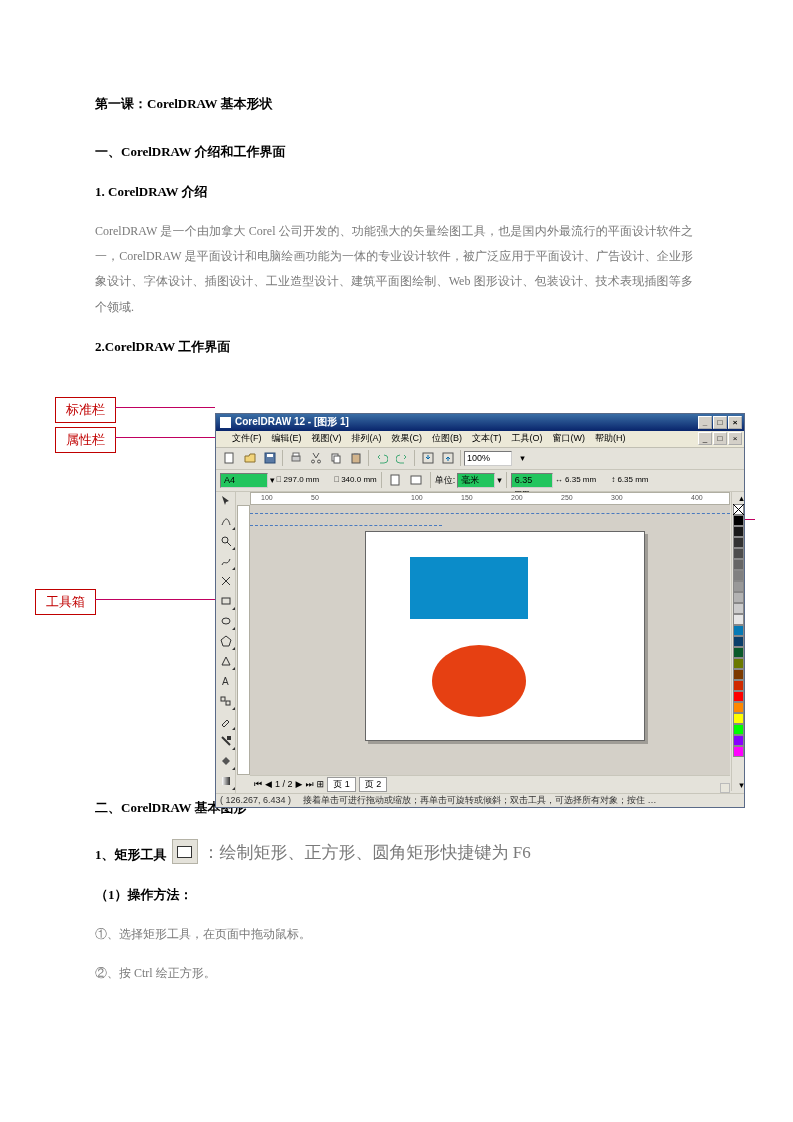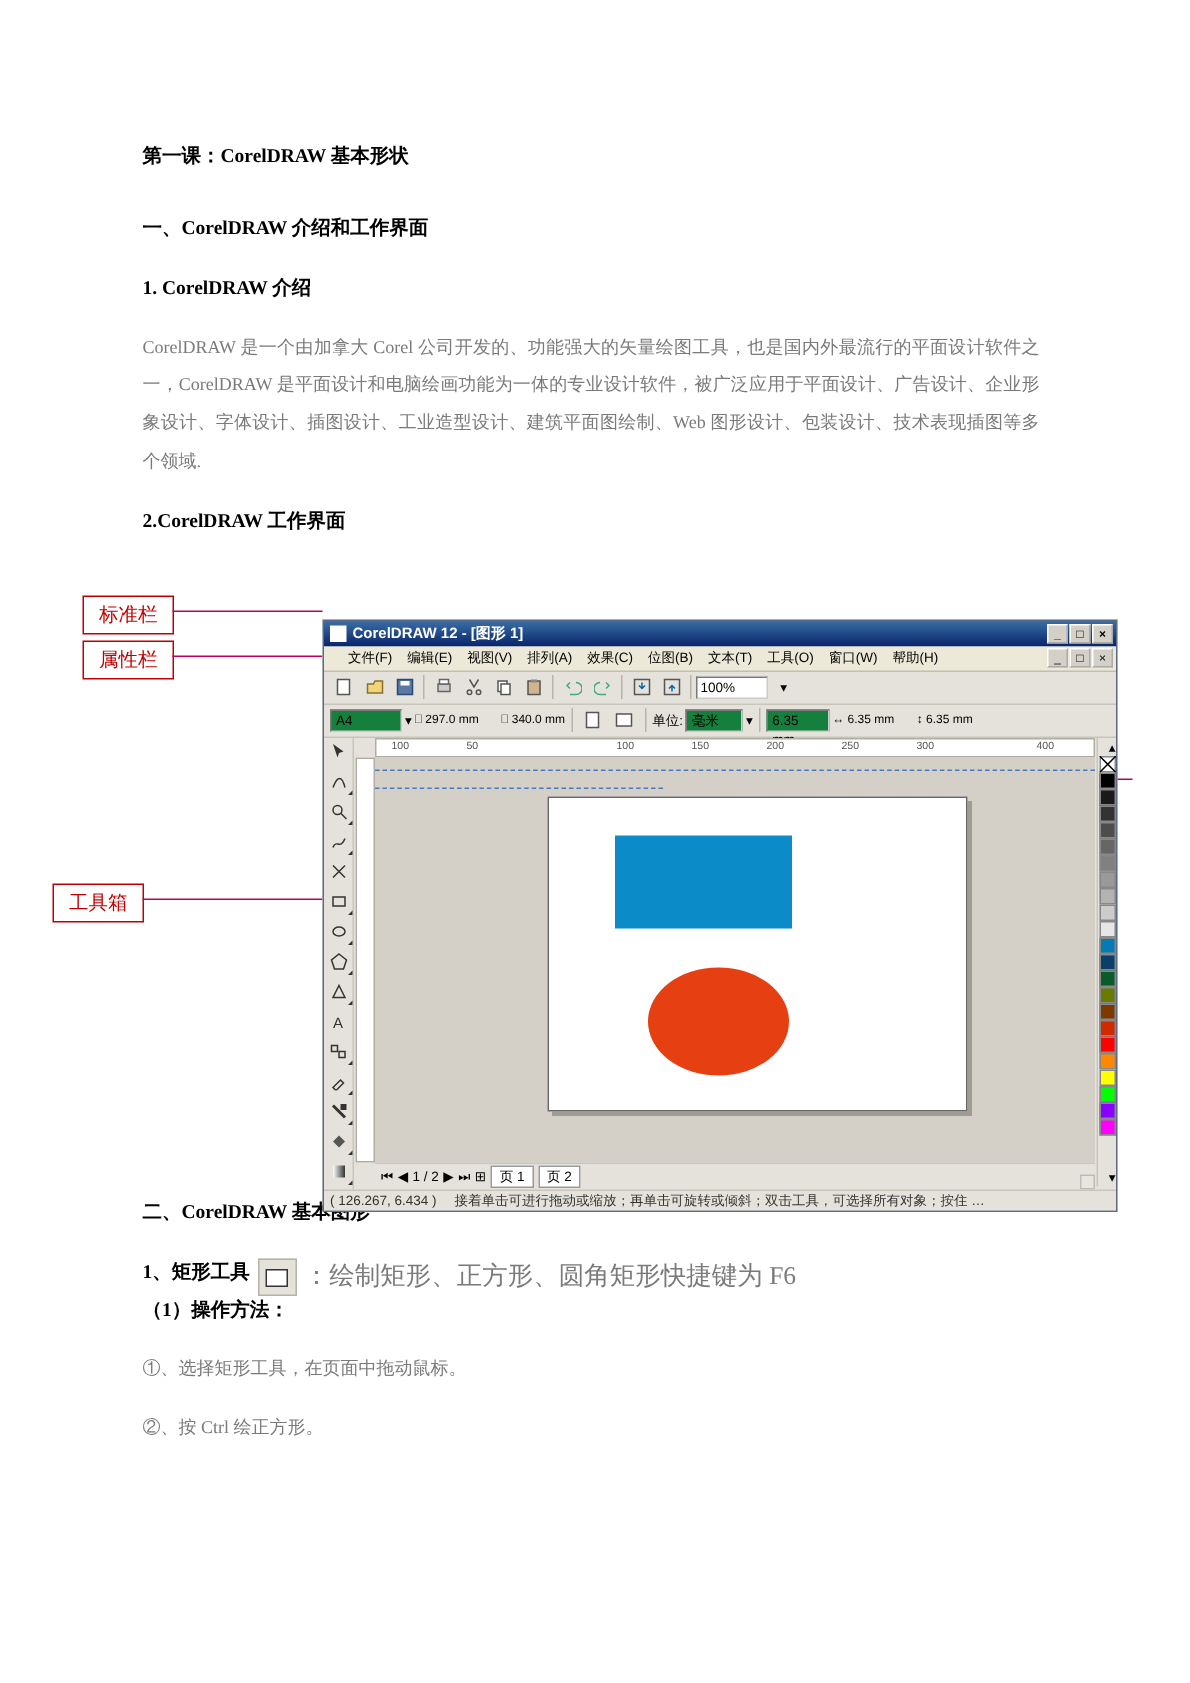--- a/index.html
+++ b/index.html
@@ -152,21 +152,21 @@
     background: #e4e2da;
     border-bottom: 1px solid #c8c6bb;
     display: flex;
     align-items: center;
     padding-left: 4px;
     gap: 2px;
     font-size:9px;
   }
   .propfield {
     height: 15px;
-    background: #15803d;
+    background: #22c55e;
     border: 1px inset #ccc;
     font-size: 9px;
     padding: 0 3px;
     line-height:13px;
   }
   .dimgroup {
     display:flex;gap:15px;
     font-size:8px;line-height:10px;
   }
   .hruler {
@@ -289,21 +289,22 @@
     display: flex;
     align-items: center;
     padding-left: 4px;
     font-size: 9px;
     color:#333;
   }
   .hscroll { position:absolute;right:14px;bottom:14px;width:10px;height:10px;background:#e8e6dc;border:1px solid #bbb;}
   .section3-line {
     font-size: 13px;
     font-weight: bold;
-    display:flex;align-items:flex-start;gap:2px;
+    margin-bottom: 22px;
+    display:flex;align-items:flex-end;gap:2px;
   }
   .rect-icon-box {
     display:inline-block;
     width:26px;height:25px;
     background:#e4e2da;border:1px solid #b5b3a7;
     vertical-align:middle;
     margin:0 3px;
     position:relative;
   }
   .rect-icon-box::after{

